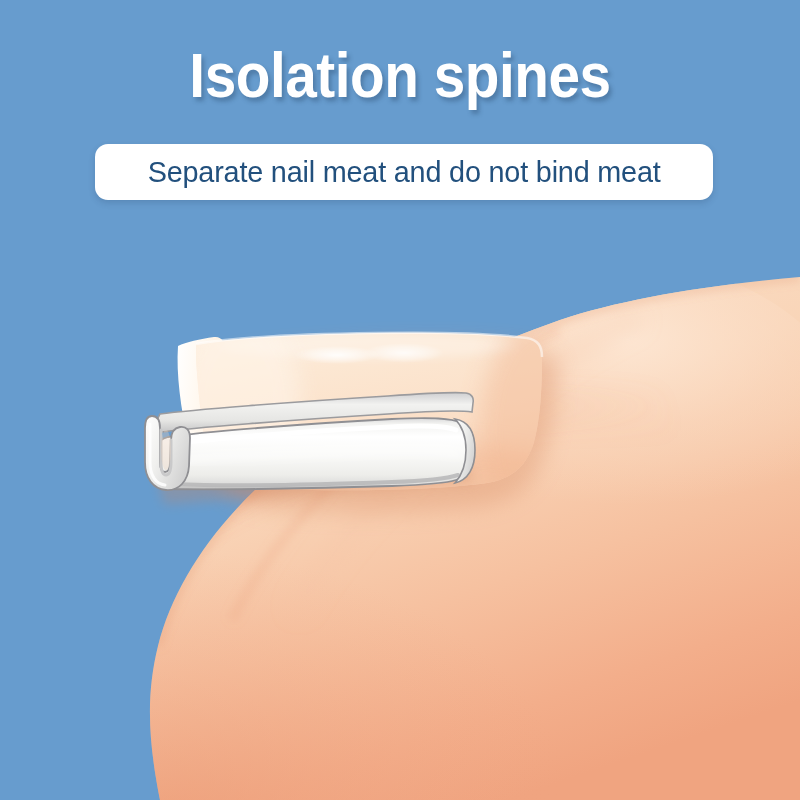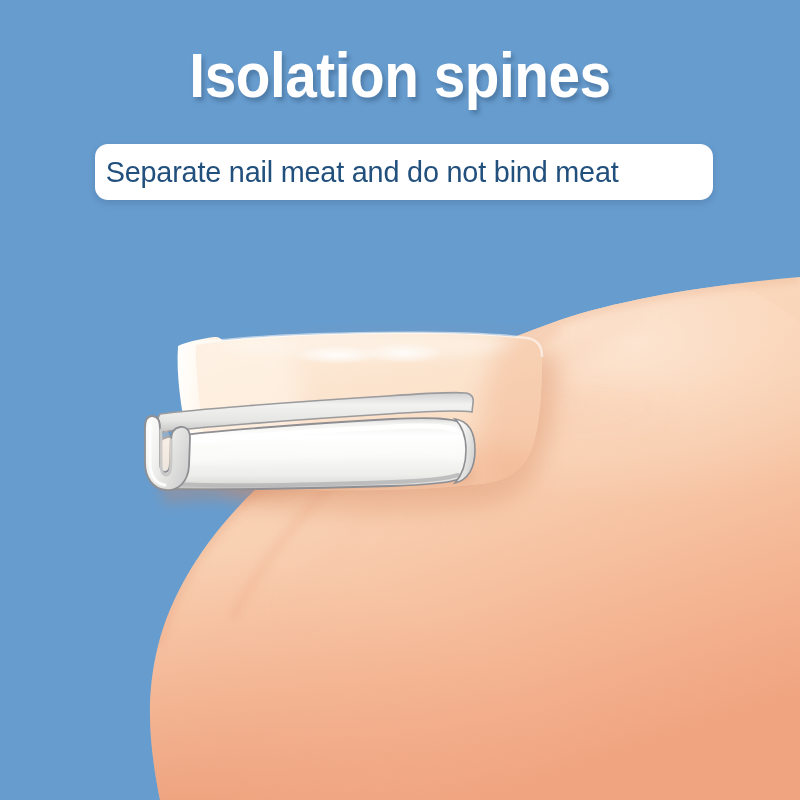--- a/index.html
+++ b/index.html
@@ -54,20 +54,21 @@
     position: absolute;
     left: 95px;
     top: 144px;
     width: 618px;
     height: 56px;
     background: #ffffff;
     border-radius: 13px;
     box-shadow: 0 3px 6px rgba(40, 70, 105, 0.22);
     display: flex;
     align-items: center;
+    justify-content: center;
   }
 
   #subtitle-text {
     color: #22507d;
     font-family: "Liberation Sans", sans-serif;
     font-weight: normal;
     font-size: 30px;
     line-height: 34px;
     letter-spacing: -0.2px;
     transform: scaleX(0.96);

